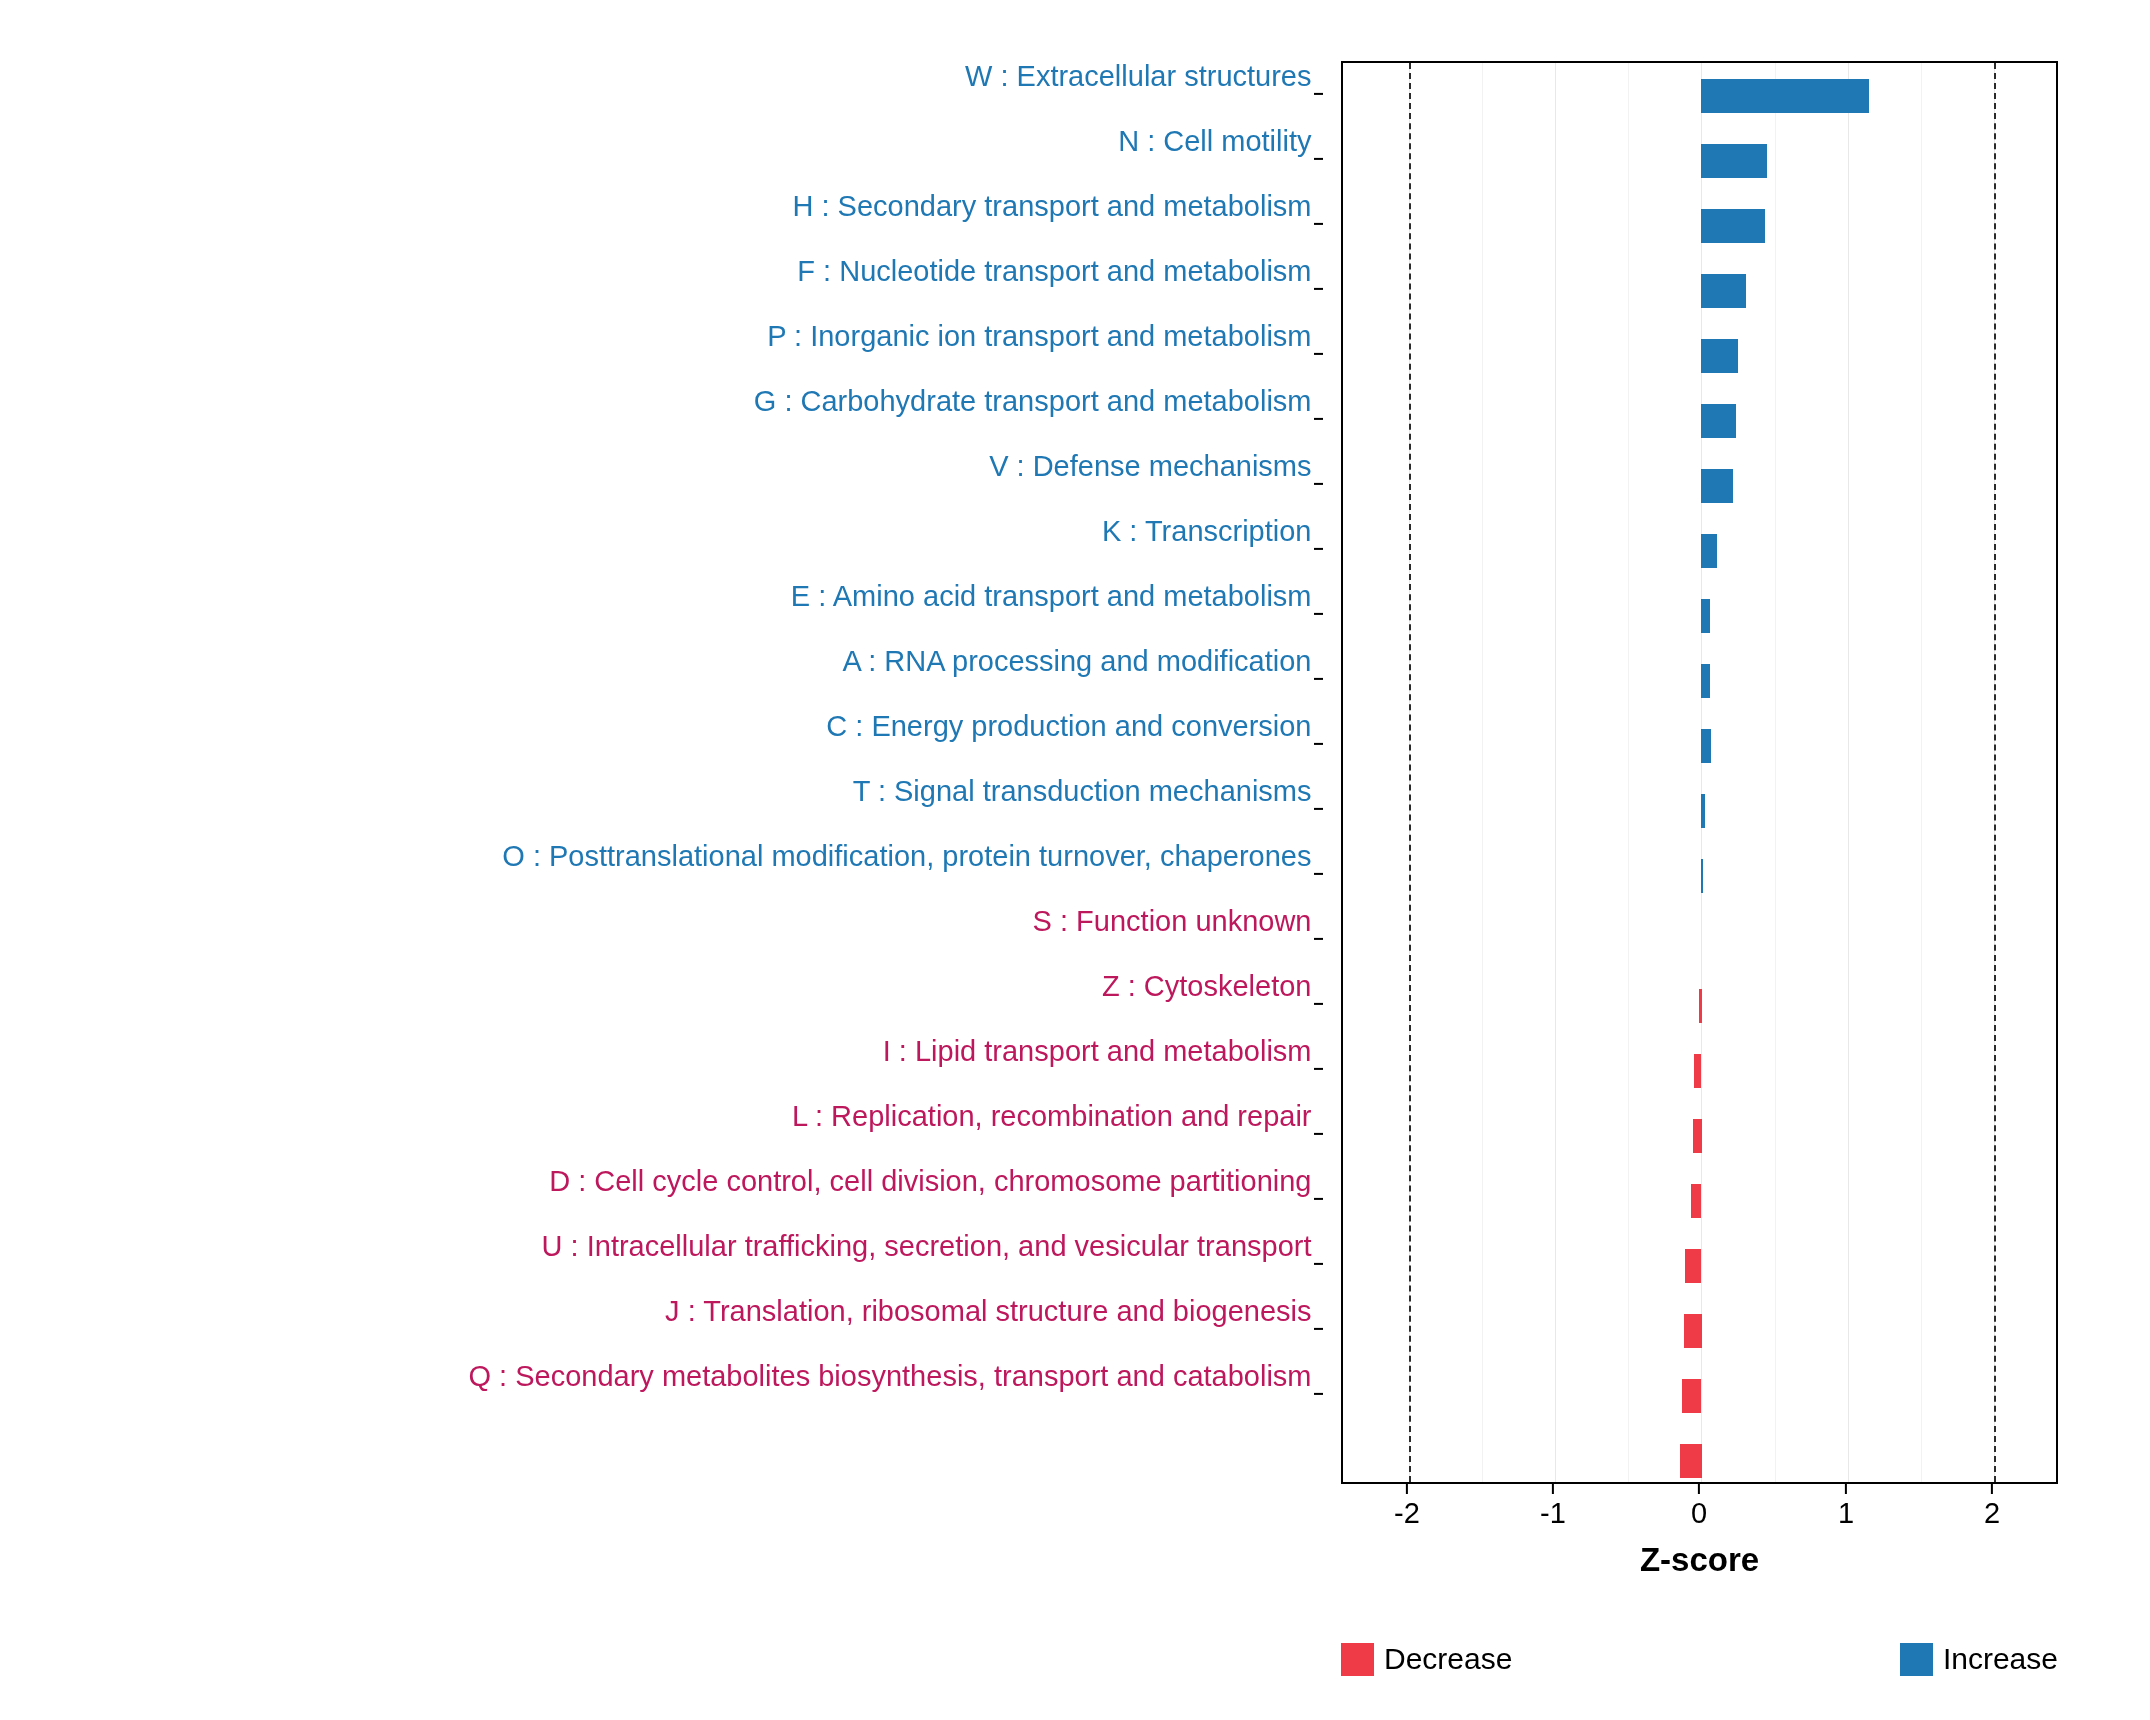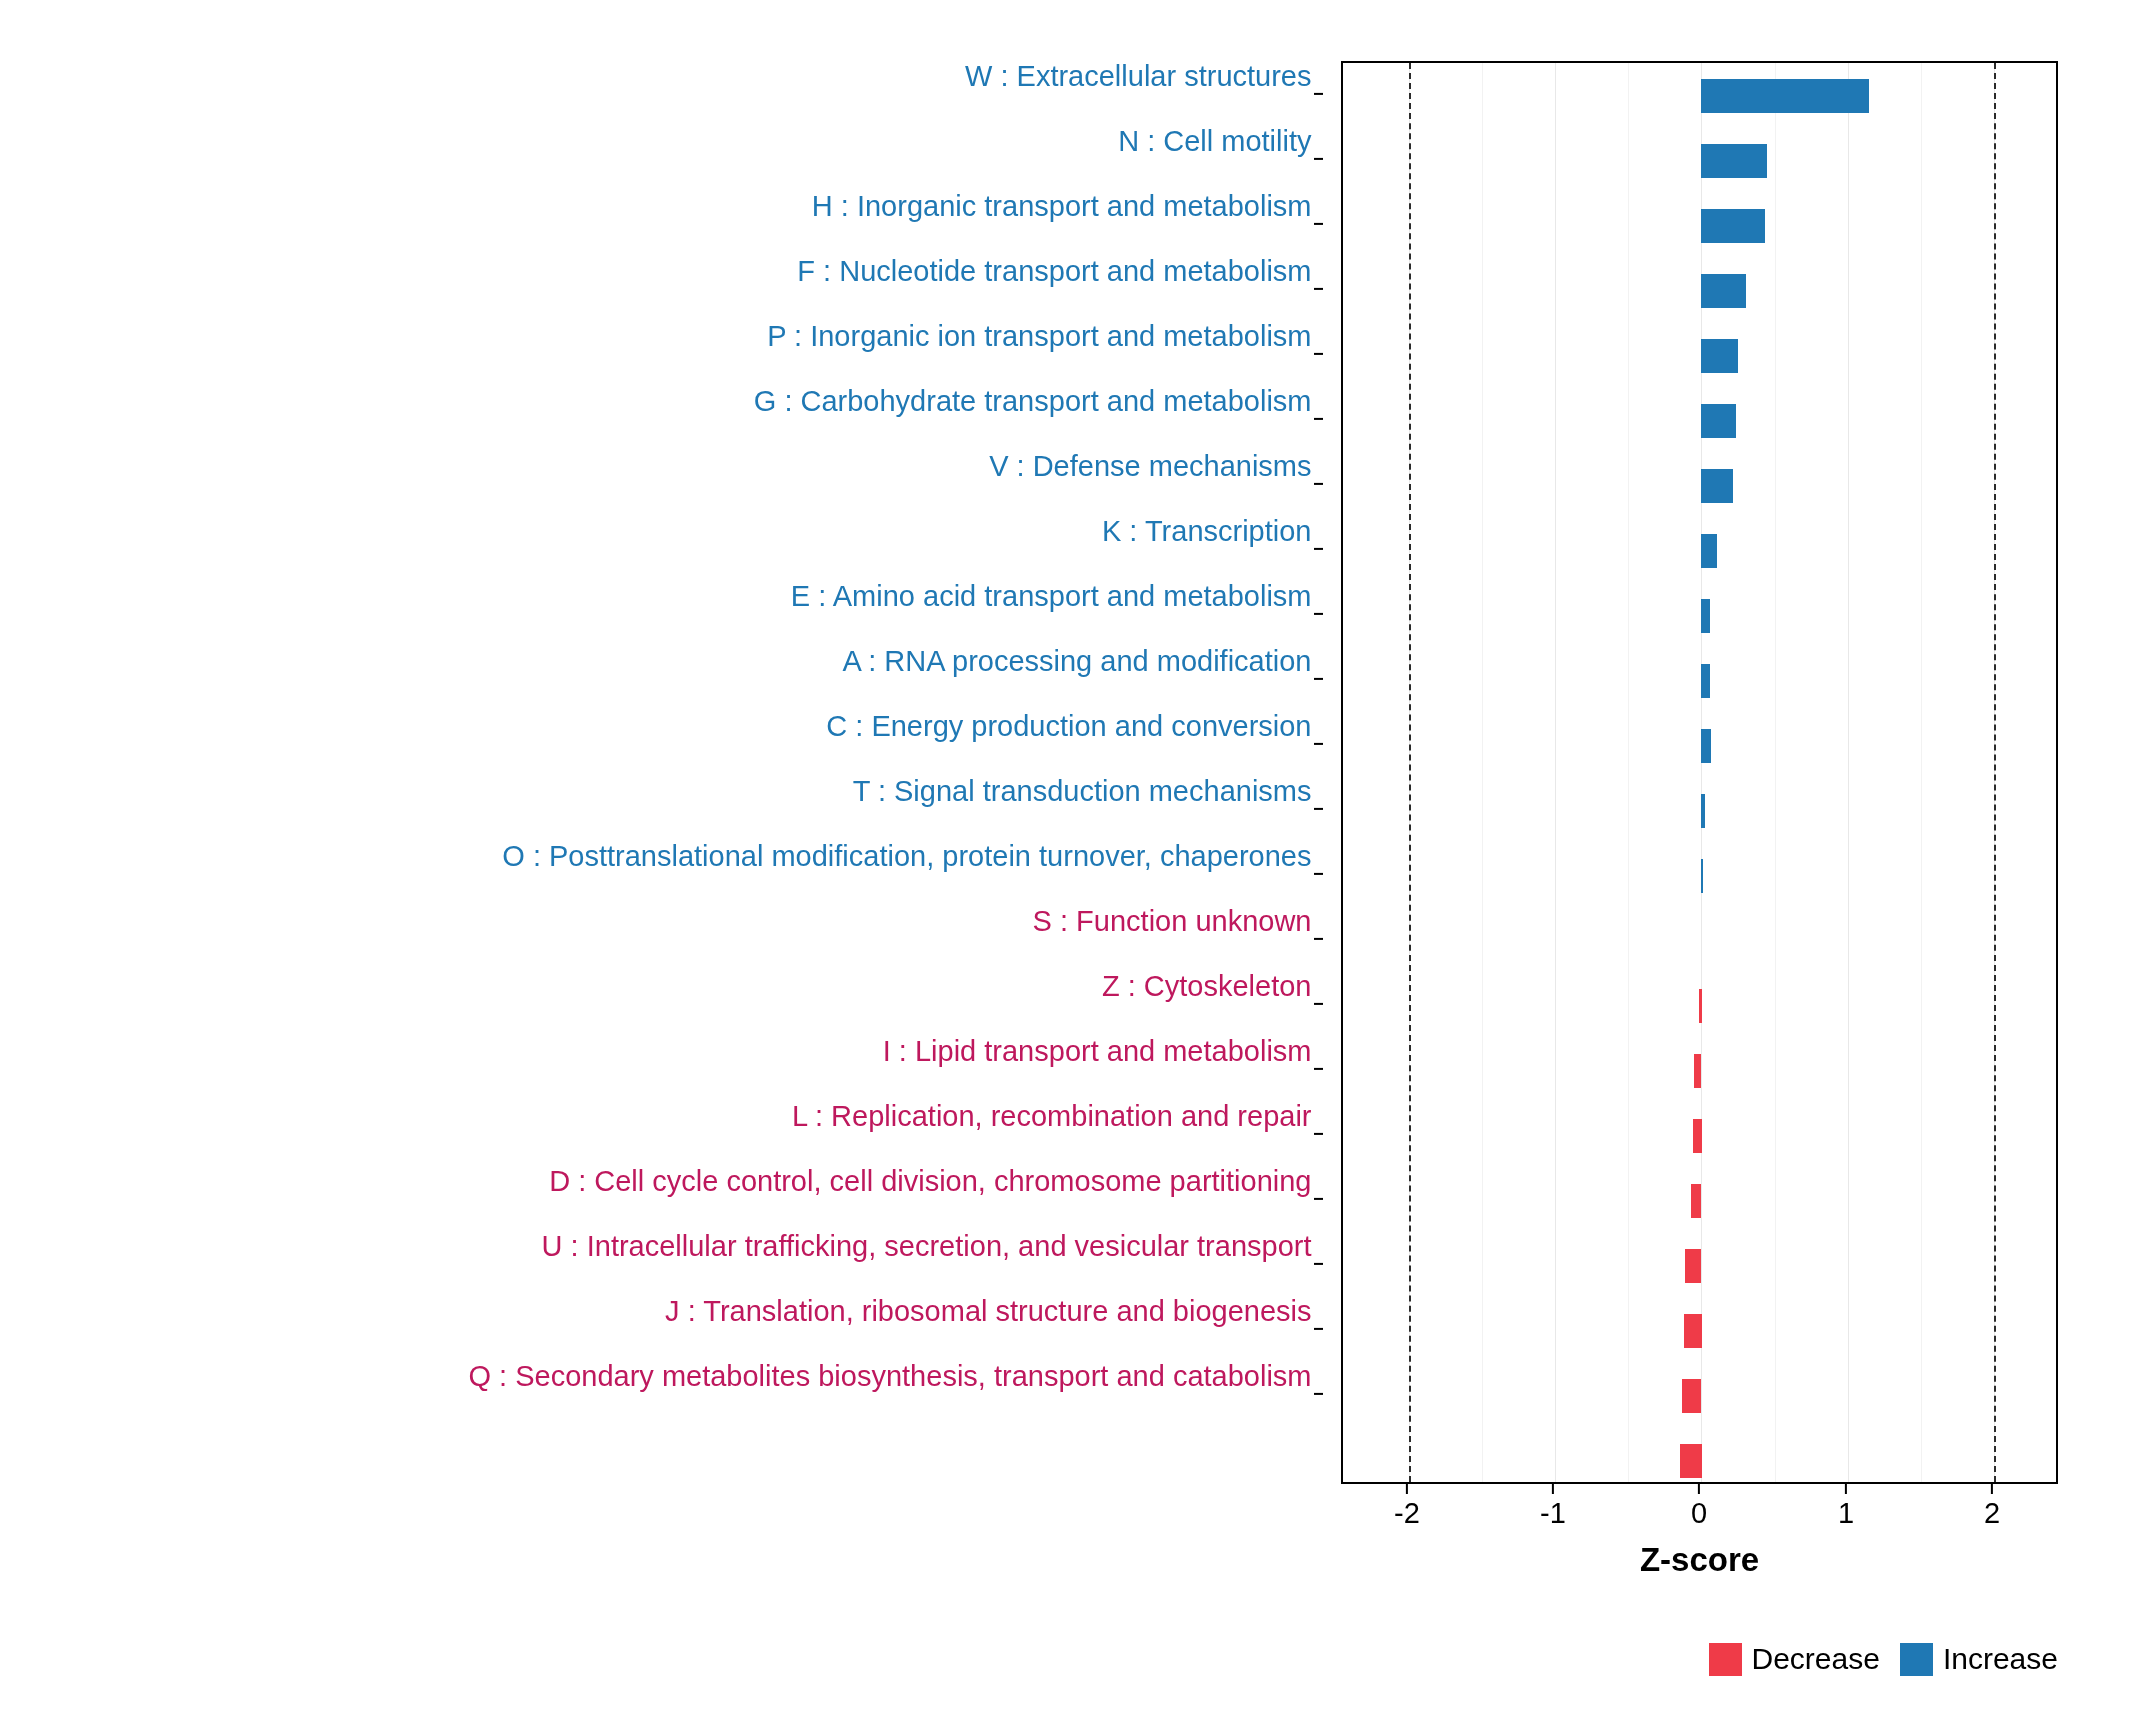--- a/index.html
+++ b/index.html
@@ -139,21 +139,21 @@
   }
 
   
   .legend {
     position: absolute;
     left: 1341px;
     top: 1642px;
     width: 717px;
     display: flex;
     align-items: center;
-    justify-content: flex-end;
+    justify-content: space-between;
     gap: 20px;
   }
   .legend-item {
     display: flex;
     align-items: center;
     gap: 10px;
   }
   .legend-swatch {
     width: 33px;
     height: 33px;
@@ -174,21 +174,21 @@
   <div class="ylabels" id="ylabels">
       <div class="ylabel-row" style="height: 65px;">
         <span class="ylabel increase">W : Extracellular structures</span>
         <span class="tickmark"></span>
       </div>
       <div class="ylabel-row" style="height: 65px;">
         <span class="ylabel increase">N : Cell motility</span>
         <span class="tickmark"></span>
       </div>
       <div class="ylabel-row" style="height: 65px;">
-        <span class="ylabel increase">H : Inorganic transport and metabolism</span>
+        <span class="ylabel increase">H : Secondary transport and metabolism</span>
         <span class="tickmark"></span>
       </div>
       <div class="ylabel-row" style="height: 65px;">
         <span class="ylabel increase">F : Nucleotide transport and metabolism</span>
         <span class="tickmark"></span>
       </div>
       <div class="ylabel-row" style="height: 65px;">
         <span class="ylabel increase">P : Inorganic ion transport and metabolism</span>
         <span class="tickmark"></span>
       </div>

